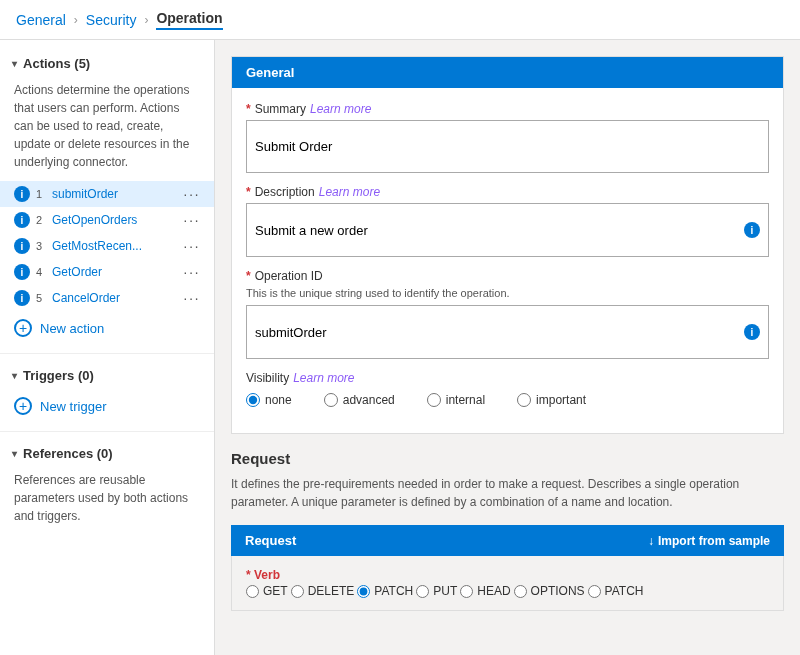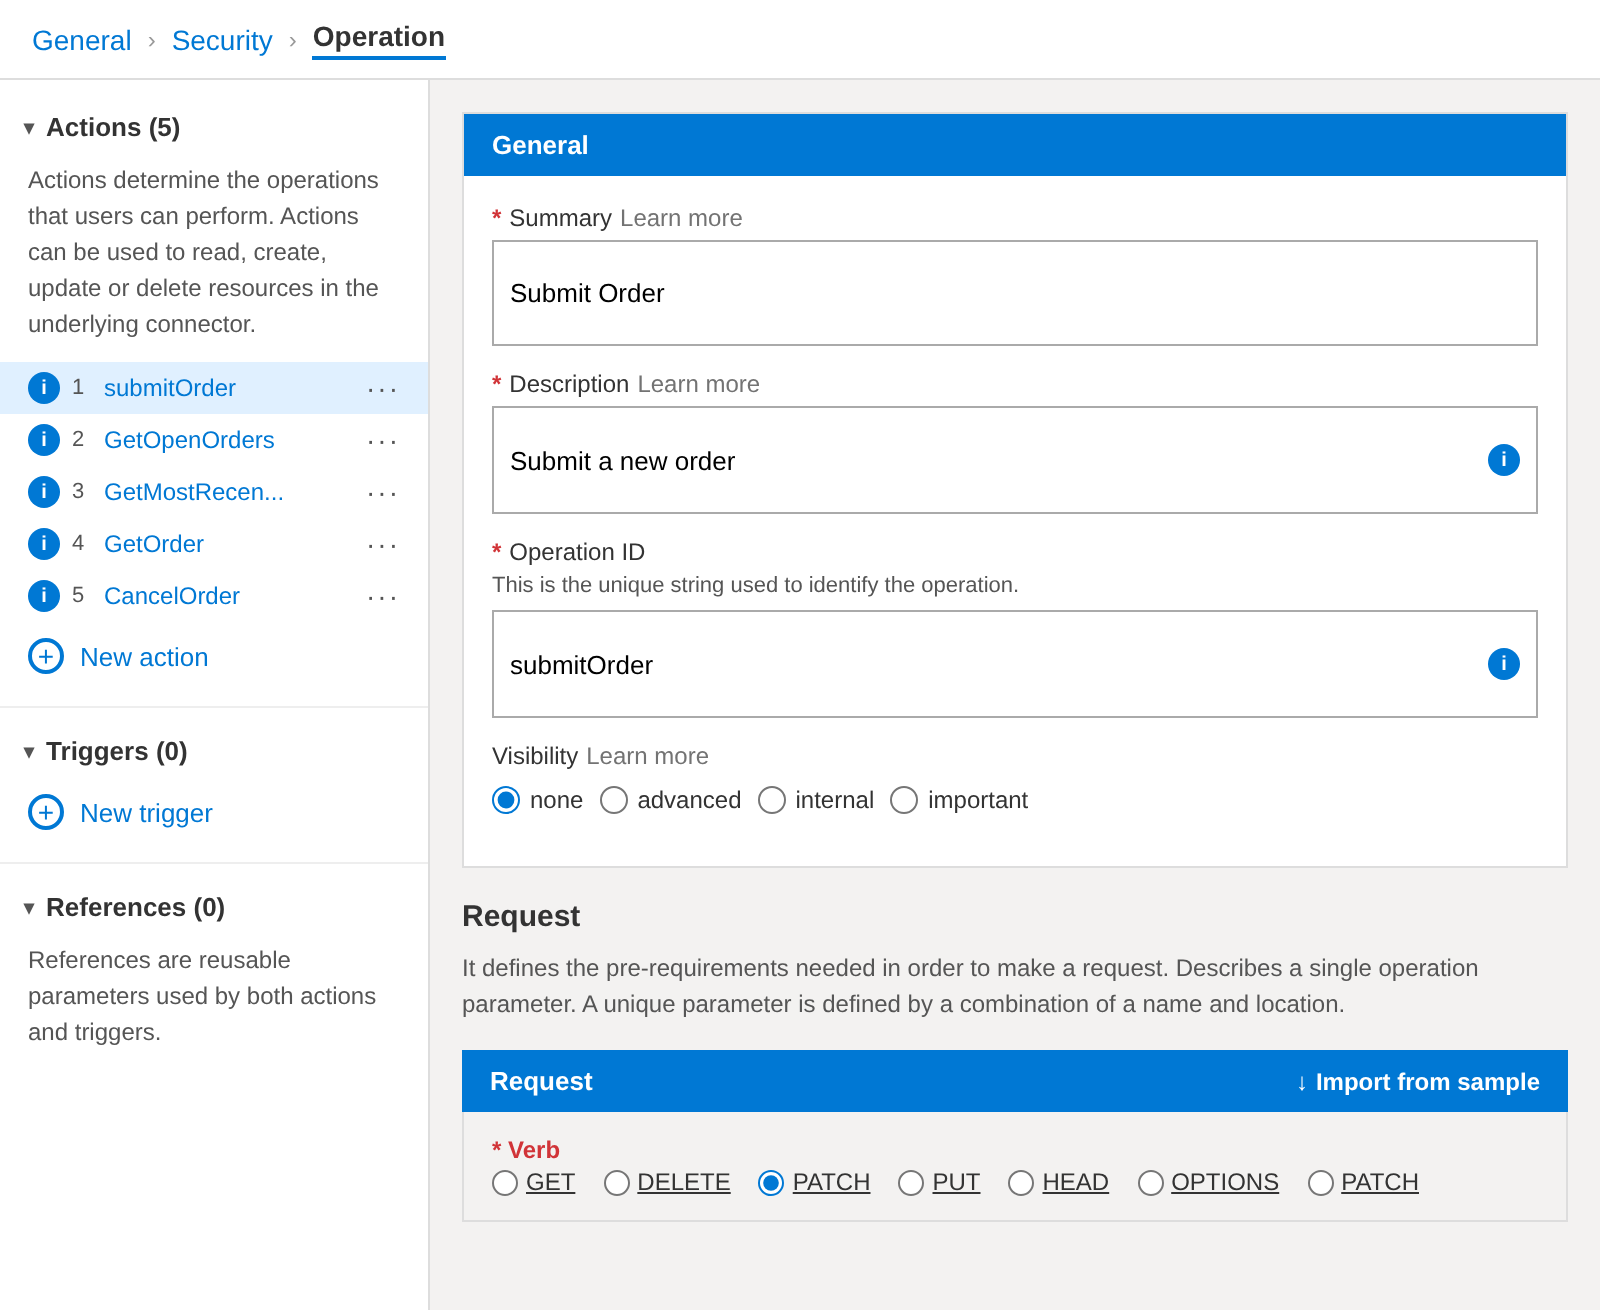--- a/index.html
+++ b/index.html
@@ -72,57 +72,57 @@
     .panel-header {
       background: #0078d4; color: #fff; padding: 8px 14px;
       font-size: 13px; font-weight: 600;
     }
     .panel-body { padding: 14px; }
 
     .field-label {
       font-size: 12px; color: #333; margin-bottom: 4px; display: flex; align-items: center; gap: 4px;
     }
     .field-label .required { color: #d13438; font-weight: 700; }
-    .field-label .learn-more { color: #737373; cursor: pointer; }
+    .field-label .learn-more { color: #8b5cf6; cursor: pointer; font-style: italic; }
     .field-desc { font-size: 11px; color: #555; margin-bottom: 6px; }
     .input-wrapper {
       border: 1px solid #aaa; display: flex; align-items: center;
       padding: 18px 8px; margin-bottom: 12px;
     }
     .input-wrapper input { border: none; outline: none; flex: 1; font-size: 13px; }
     .input-wrapper .info-btn {
       width: 16px; height: 16px; border-radius: 50%; background: #0078d4;
       color: #fff; font-size: 10px; display: flex; align-items: center;
       justify-content: center; font-weight: 700; flex-shrink: 0; cursor: pointer;
     }
 
     .field-group { margin-bottom: 12px; }
 
     
-    .radio-group { display: flex; align-items: center; gap: 8px; margin-top: 8px; }
+    .radio-group { display: flex; align-items: center; gap: 32px; margin-top: 8px; }
     .radio-item { display: flex; align-items: center; gap: 5px; cursor: pointer; }
     .radio-item input[type=radio] { accent-color: #0078d4; width: 14px; height: 14px; }
     .radio-item label { font-size: 12px; cursor: pointer; }
 
     
     .request-title { font-size: 15px; font-weight: 600; margin-bottom: 8px; }
     .request-desc { font-size: 12px; color: #555; line-height: 1.5; margin-bottom: 14px; }
 
     .request-header {
       background: #0078d4; color: #fff; padding: 8px 14px;
       font-size: 13px; font-weight: 600; display: flex; align-items: center; justify-content: space-between;
     }
     .import-btn { font-size: 12px; color: #fff; cursor: pointer; display: flex; align-items: center; gap: 4px; }
 
     .request-body { padding: 12px 14px; border: 1px solid #ddd; border-top: none; }
 
     .verb-label { font-size: 12px; color: #d13438; font-weight: 600; margin-bottom: 2px; }
     .verb-desc { font-size: 11px; color: #555; margin-bottom: 10px; }
 
-    .verb-radio-group { display: flex; align-items: center; gap: 14px; flex-wrap: wrap; text-decoration: underline; }
+    .verb-radio-group { display: flex; align-items: center; gap: 3px; flex-wrap: wrap; }
     .verb-radio-item { display: flex; align-items: center; gap: 4px; cursor: pointer; }
     .verb-radio-item input[type=radio] { accent-color: #0078d4; width: 13px; height: 13px; }
     .verb-radio-item label { font-size: 12px; cursor: pointer; }
 
     .url-label { font-size: 12px; color: #d13438; font-weight: 600; margin-top: 12px; }
 
     
     ::-webkit-scrollbar { width: 6px; }
     ::-webkit-scrollbar-thumb { background: #ccc; border-radius: 3px; }
   </style>

